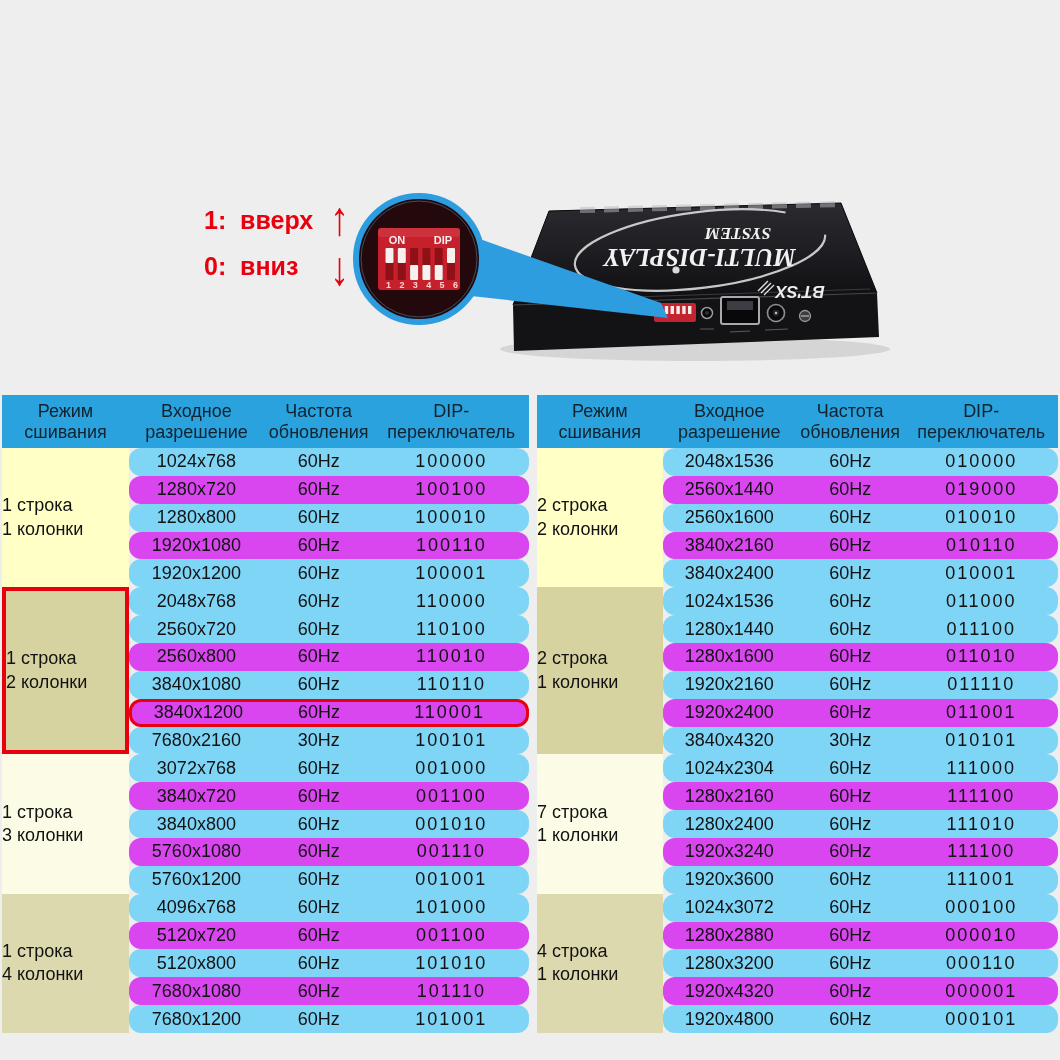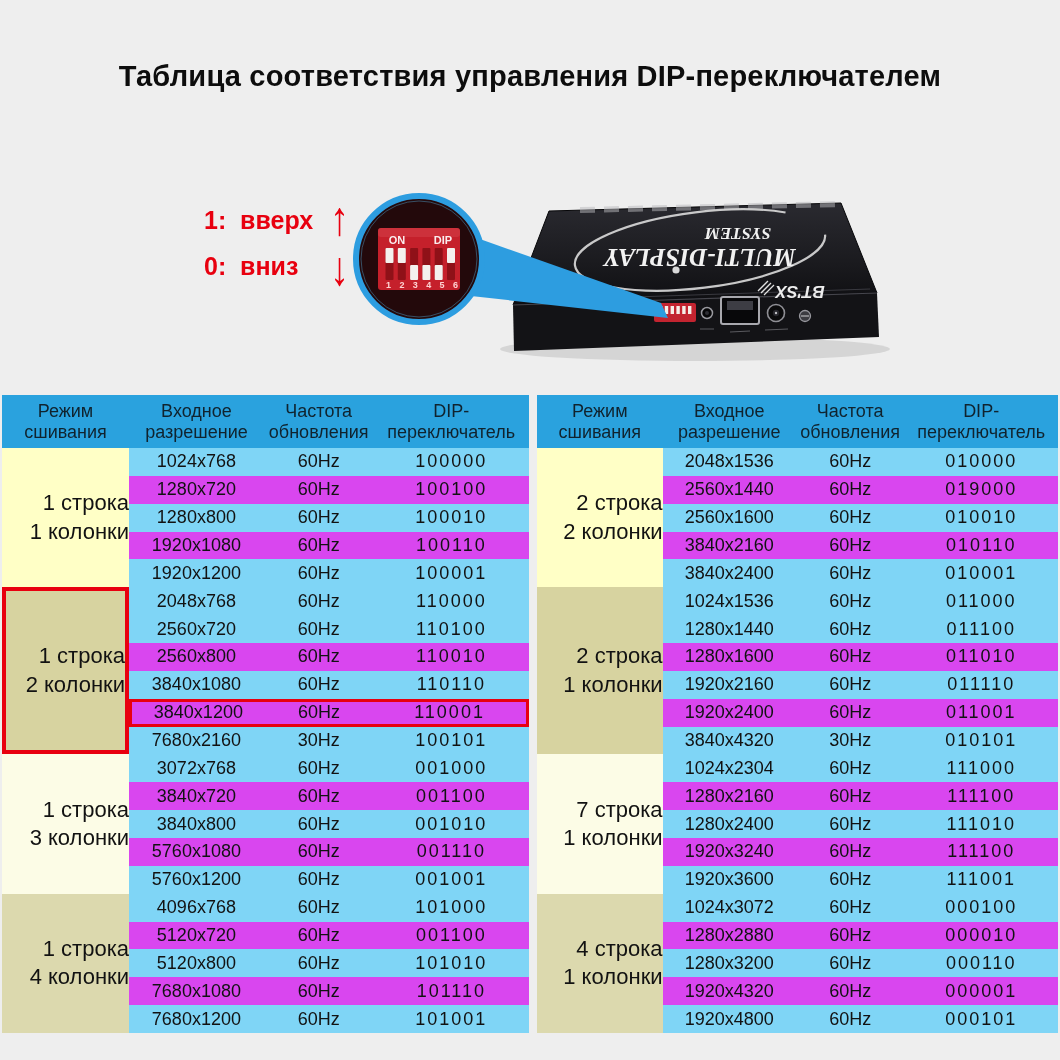--- a/index.html
+++ b/index.html
@@ -15,36 +15,35 @@
   .scene{position:absolute;left:190px;top:186px;width:700px;height:180px;}
   
   .tbl{position:absolute;top:395px;color:#121212;}
   #table-left{left:2px;width:527px;}
   #table-right{left:537px;width:521px;}
   .thead{display:flex;height:53px;background:#2aa2de;color:#10232e;}
   .th{display:flex;flex-direction:column;justify-content:center;align-items:center;
       font-size:18px;line-height:1.16;text-align:right;}
   .c0{width:24.1%;}.c1{width:25.6%;}.c2{width:20.8%;}.c3{width:29.5%;}
   .group{display:flex;}
-  .mode{width:24.1%;display:flex;flex-direction:column;justify-content:center;align-items:flex-end;
-        font-size:22px;line-height:1.3;box-sizing:border-box;}
+  .mode{width:24.1%;display:flex;flex-direction:column;justify-content:center;align-items:flex-start;
+        font-size:18px;line-height:1.3;box-sizing:border-box;}
   .mode.hl{border:4px solid #e8000f;}
   .rows{width:75.9%;display:flex;flex-direction:column;}
-  .row{display:flex;height:27.86px;background:#7fd5f6;box-sizing:border-box;}
+  .row{display:flex;height:27.86px;background:#7fd5f6;box-sizing:border-box;border-radius:12px;}
   .row.dark{background:#d946ef;}
   .row.hl{border:3px solid #e8000f;}
   .cell{display:flex;align-items:center;justify-content:center;font-size:18px;}
   .k0{width:33.7%;}.k1{width:27.5%;}.k2{width:38.8%;letter-spacing:2px;}
 </style>
 </head>
 <body>
 
 <div class="page">
 
-  <div class="title">Таблица соответствия управления DIP-переключателем</div>
 
   <div class="legend-line" style="left:204px;top:206px">1:  вверх</div>
   <div class="legend-line" style="left:204px;top:252px">0:  вниз</div>
   <div class="legend-arrow" style="left:330px;top:200px">↑</div>
   <div class="legend-arrow" style="left:330px;top:250px">↓</div>
 
   <svg class="scene" viewBox="190 186 700 180" xmlns="http://www.w3.org/2000/svg">
     <defs>
       <linearGradient id="gTop" x1="0" y1="0" x2="0" y2="1">
         <stop offset="0" stop-color="#2a2a30"></stop>

